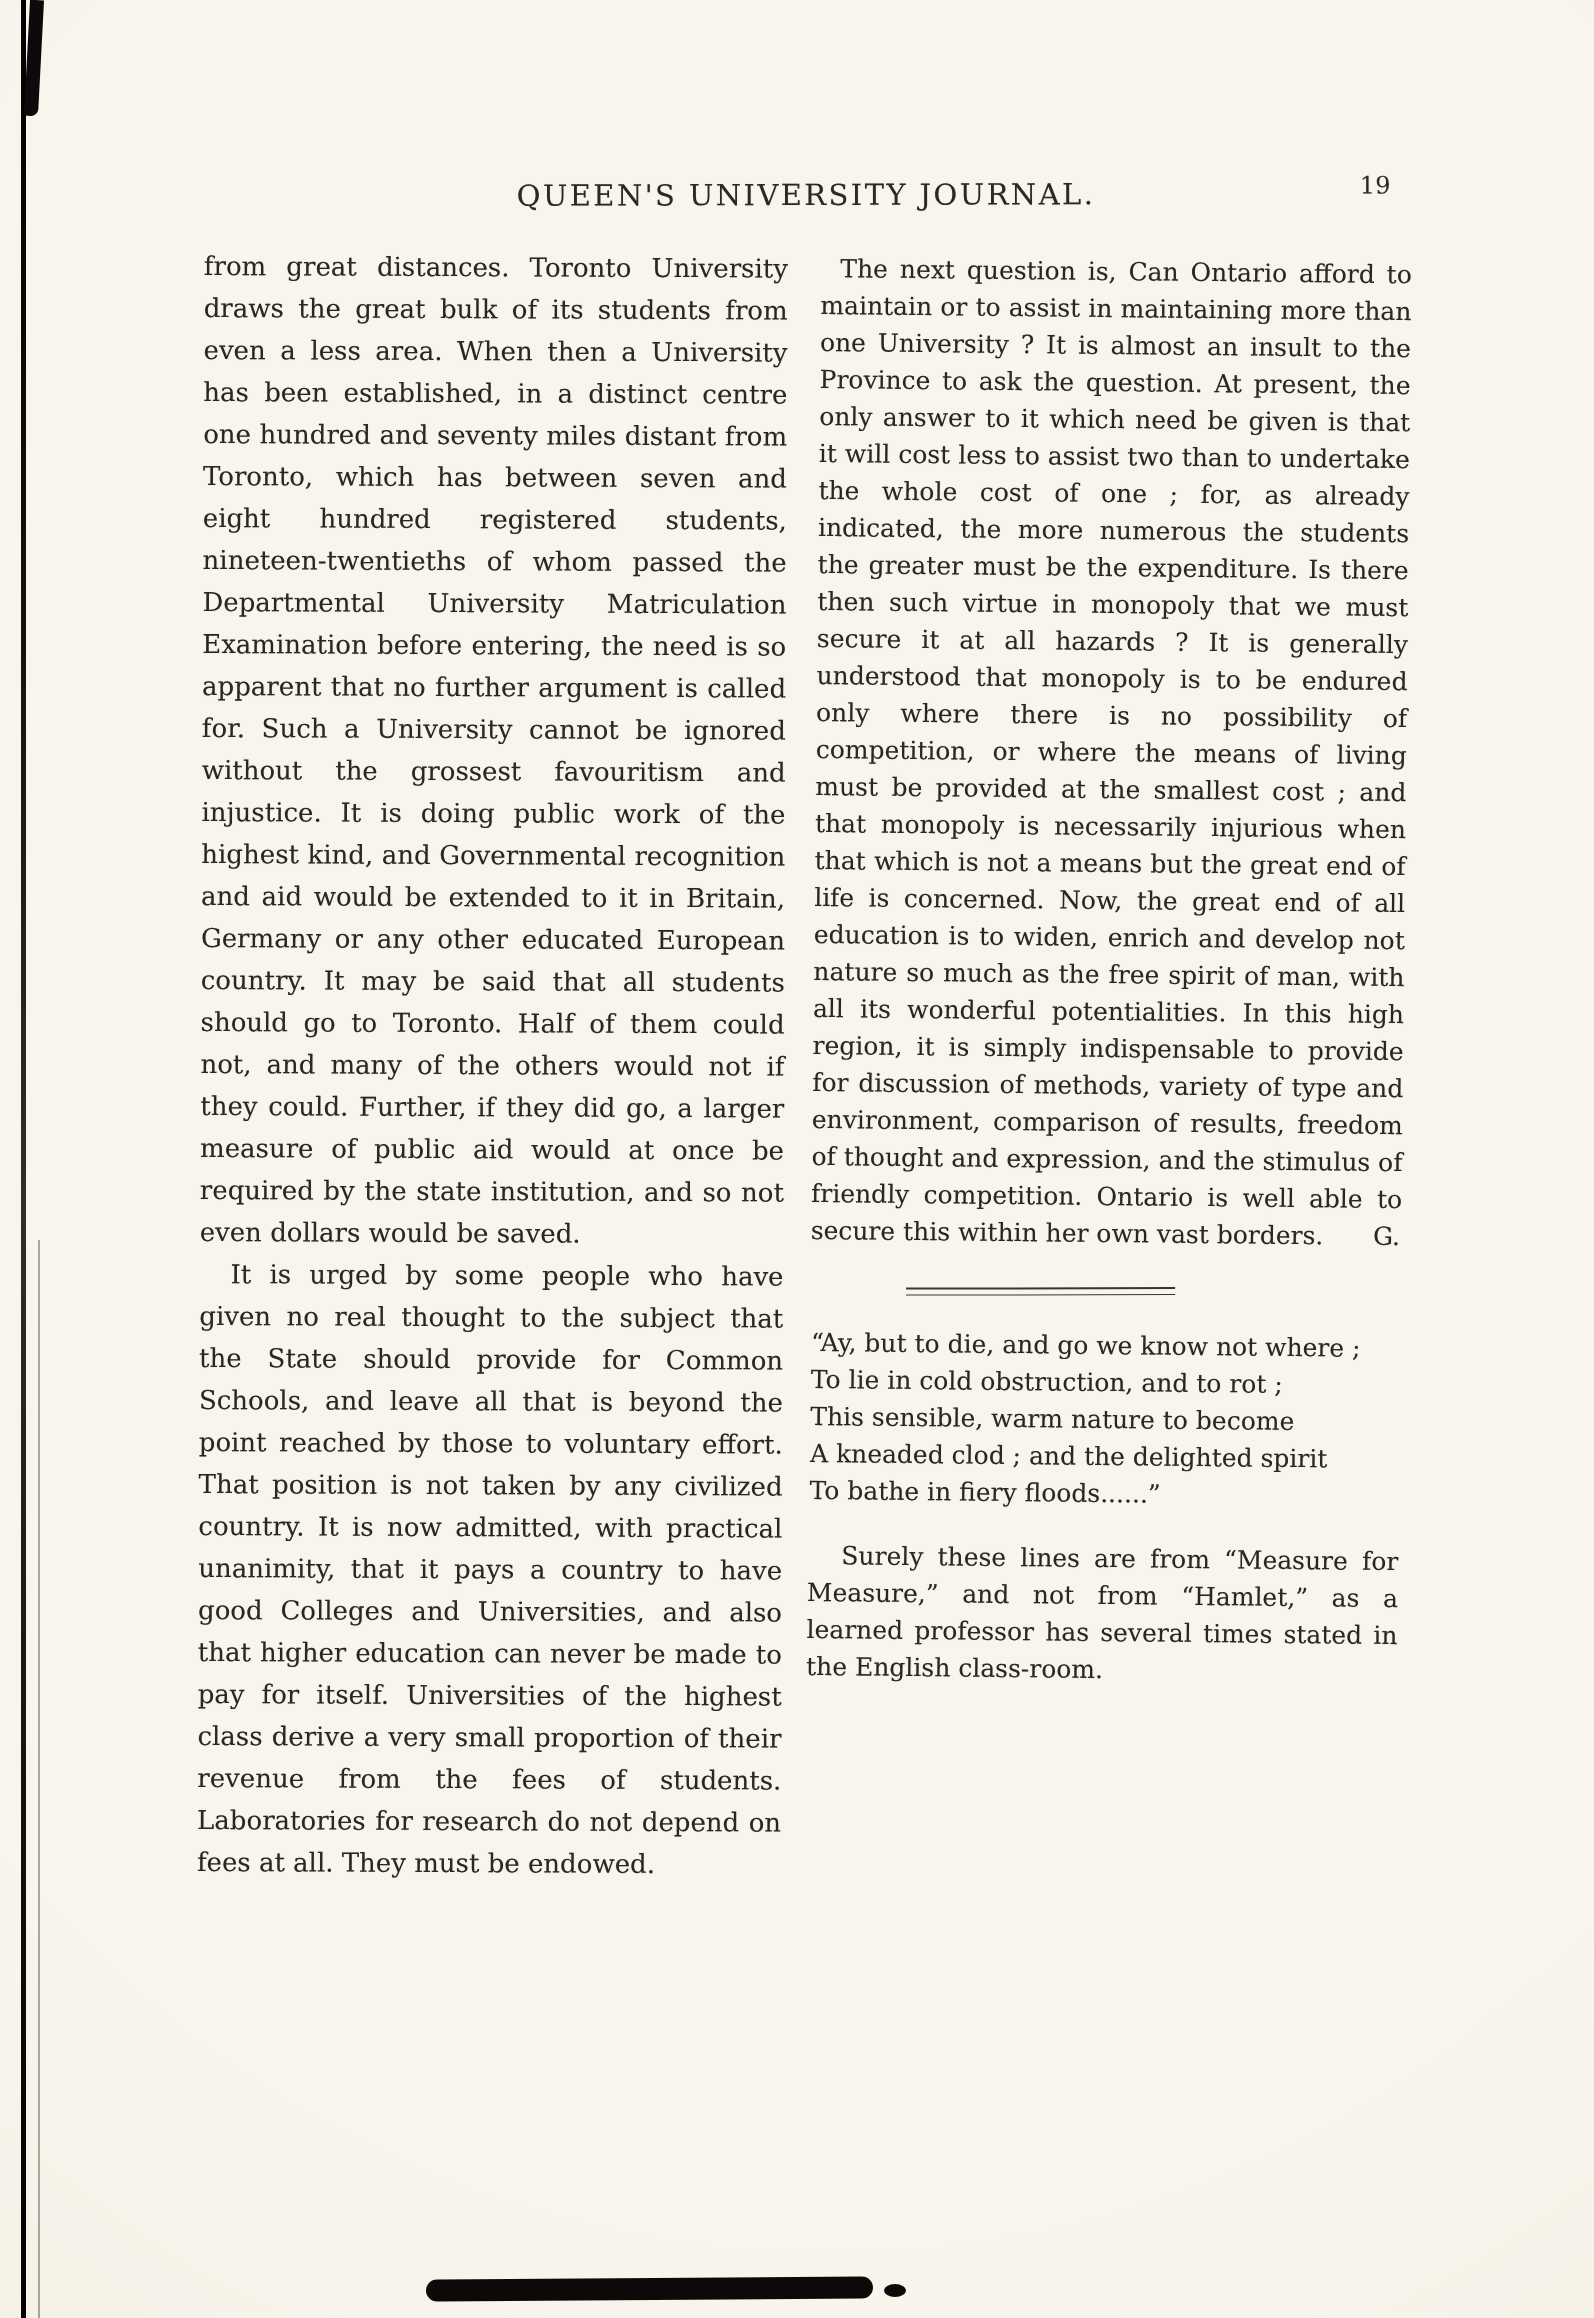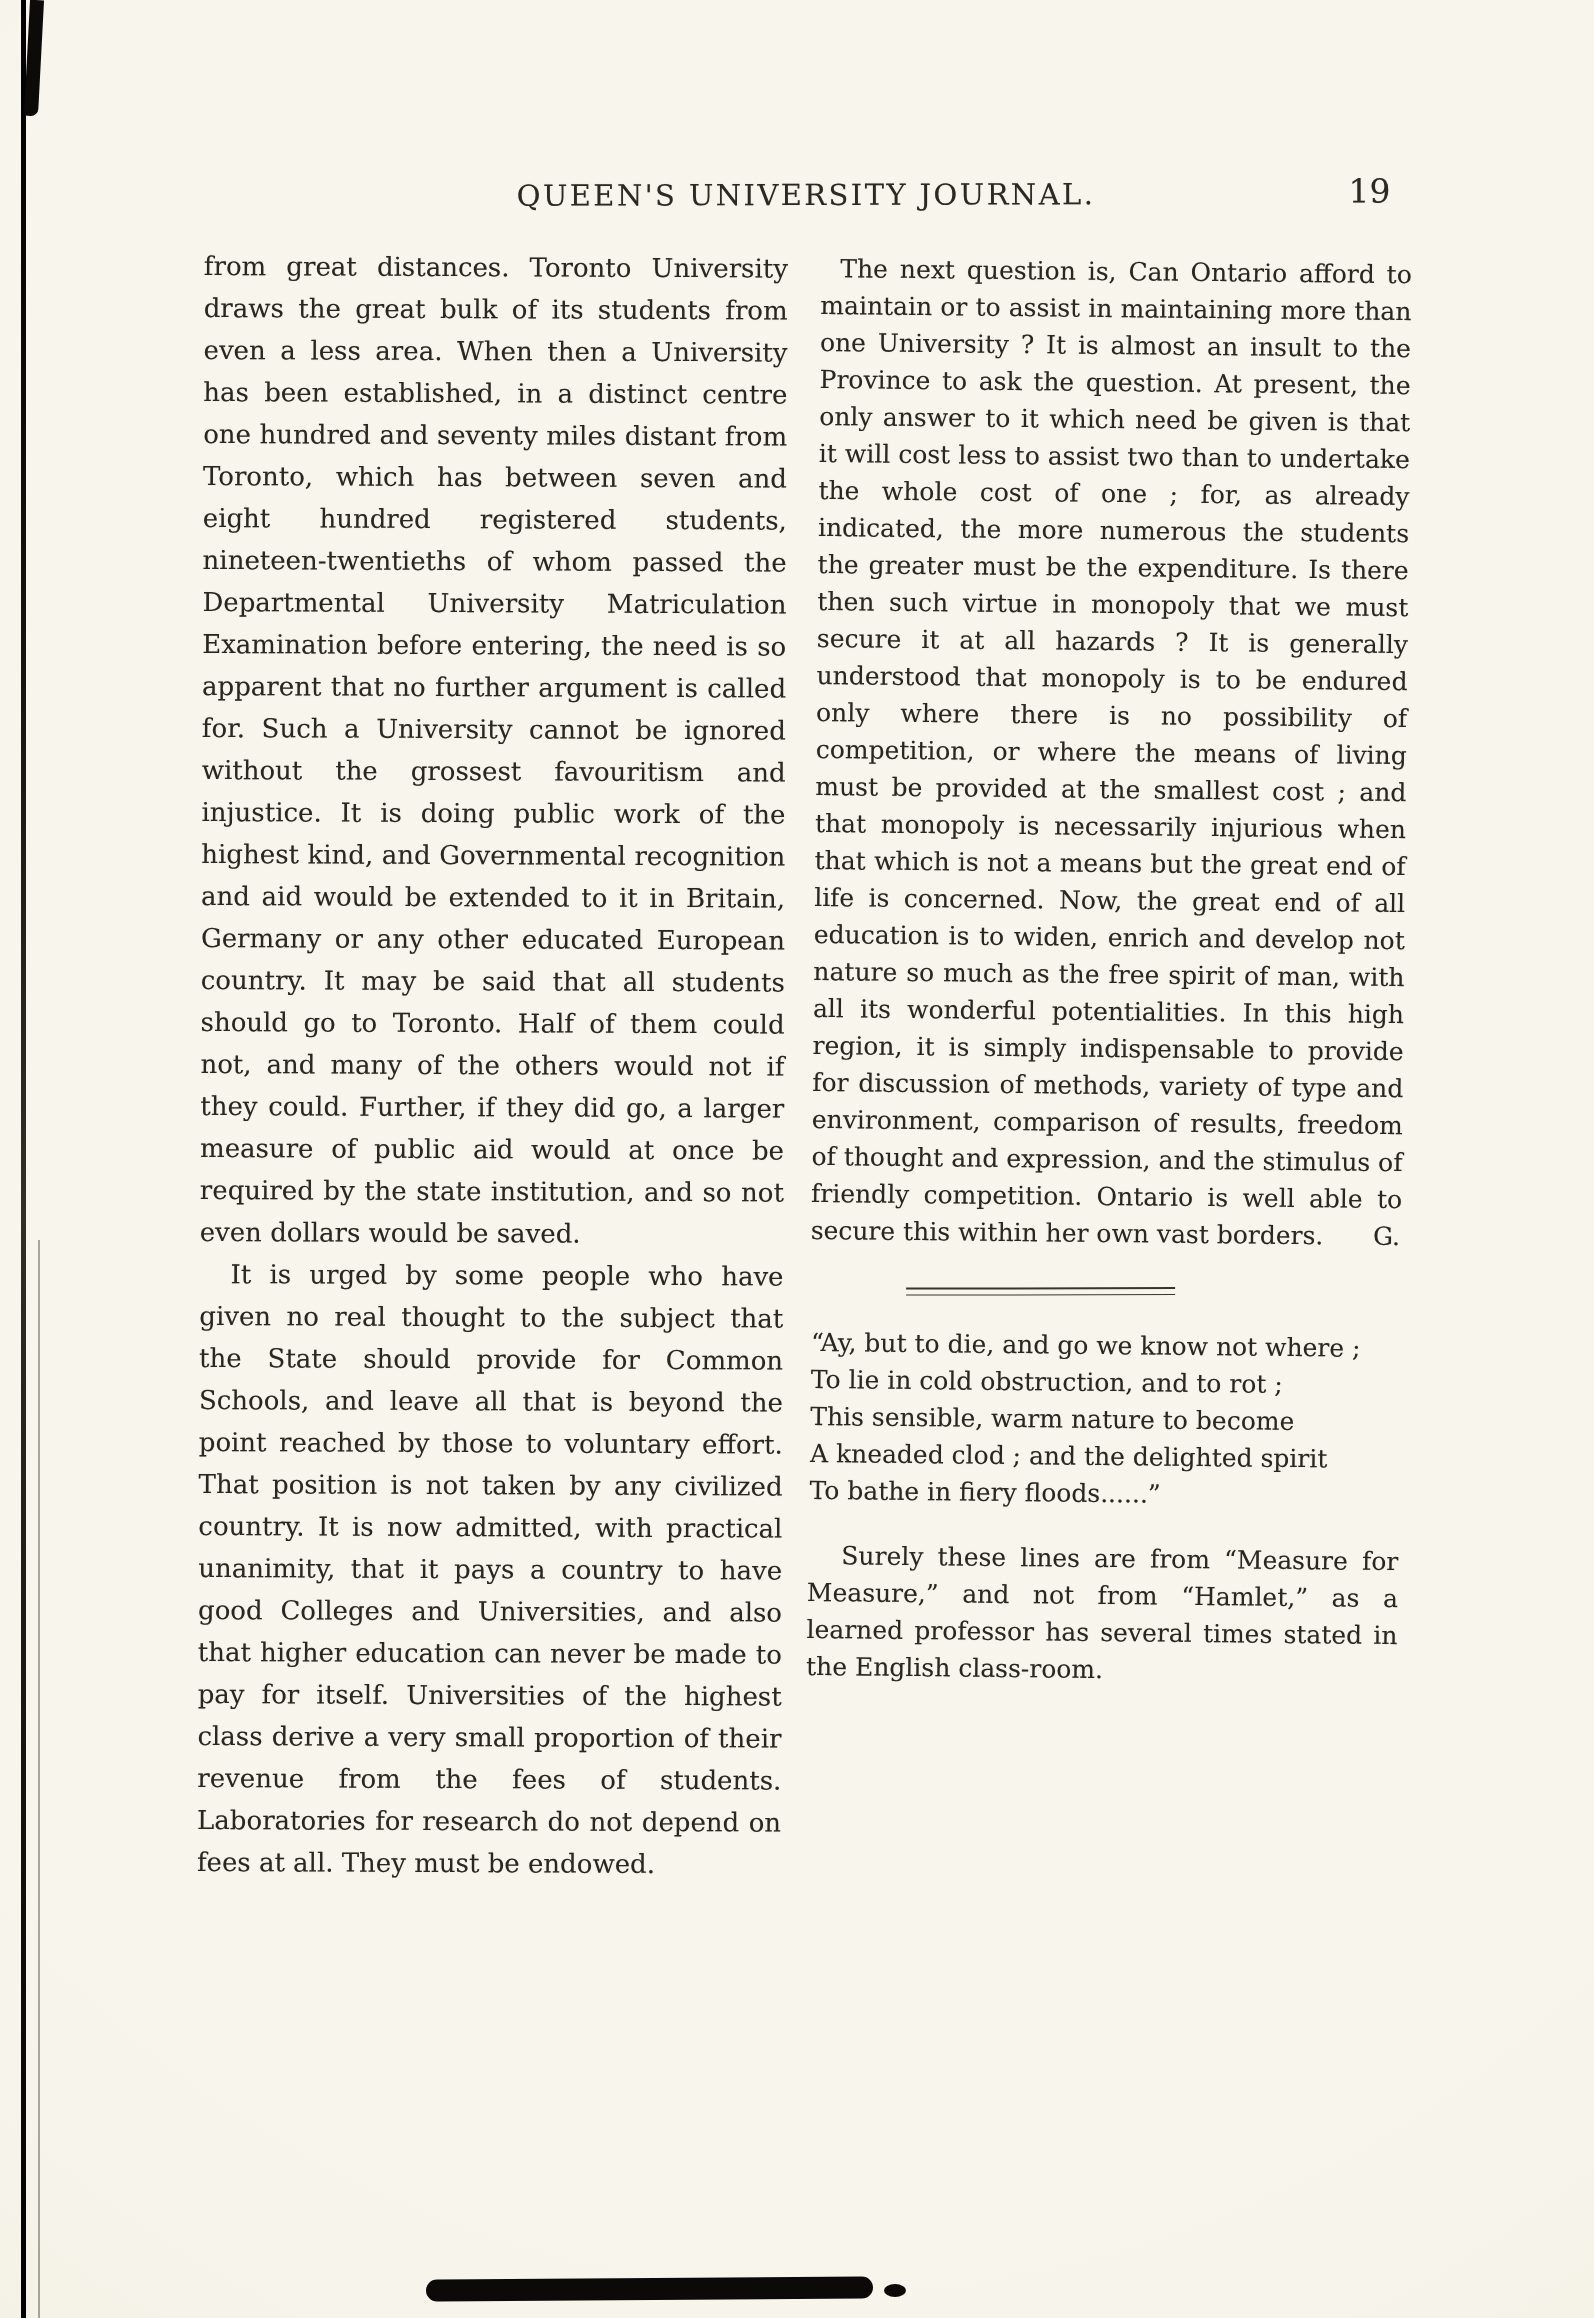--- a/index.html
+++ b/index.html
@@ -36,21 +36,21 @@
     font-size: 29px;
     letter-spacing: 2.4px;
     color: #2d2922;
     transform: rotate(-0.15deg);
   }
   .page-number {
     position: absolute;
     right: 19.6px;
     top: -4.9px;
     letter-spacing: 0;
-    font-size: 33px;
+    font-size: 24px;
     margin-left: 40px;
   }
 
   
   .col-left {
     position: absolute;
     left: 204px;
     top: 245px;
     width: 584px;
     font-size: 26px;

